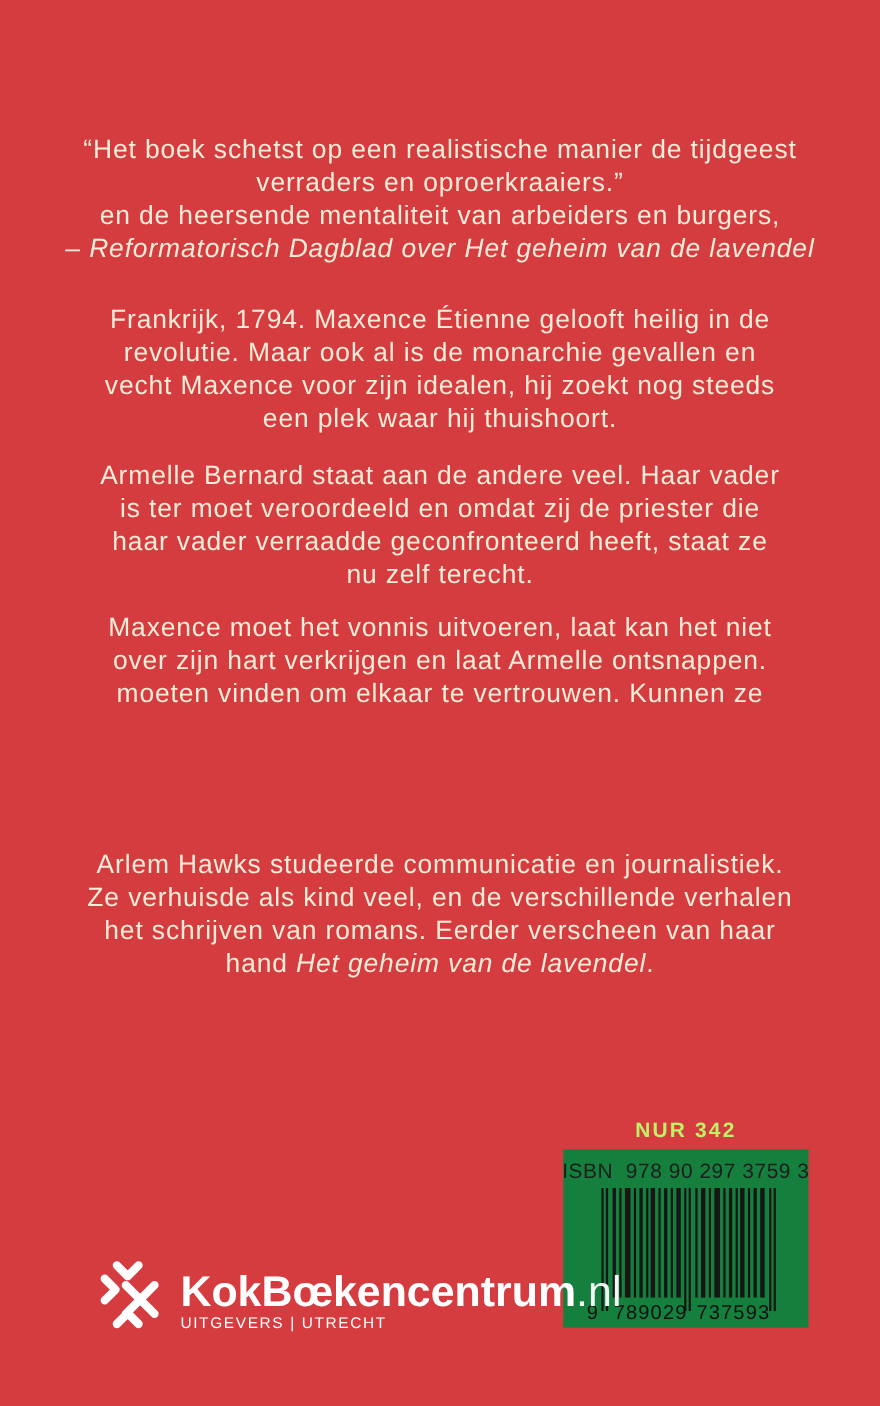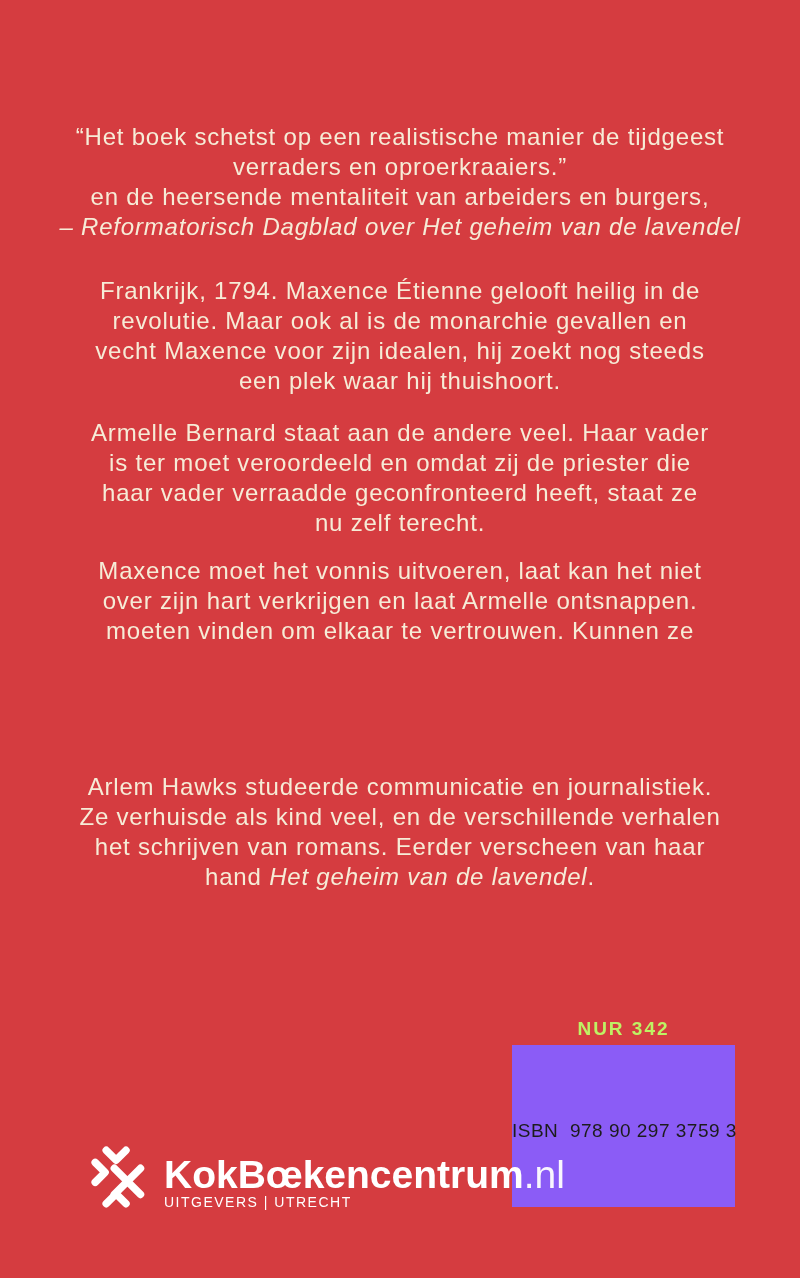--- a/index.html
+++ b/index.html
@@ -37,23 +37,23 @@
     text-align: center;
     font-size: 19px;
     font-weight: bold;
     letter-spacing: 2px;
     color: #bef264;
   }
   .isbn-box {
     position: absolute;
     left: 512px; top: 1045px;
     width: 223px; height: 162px;
-    background: #8b5cf6;
+    background: #15803d;
     display: flex;
-    flex-direction: row;
+    flex-direction: column;
     align-items: center;
     box-sizing: border-box;
   }
   .isbn-label {
     margin-top: 10px;
     font-size: 19px;
     color: #1c1c1c;
     white-space: pre;
     letter-spacing: 0.5px;
   }

